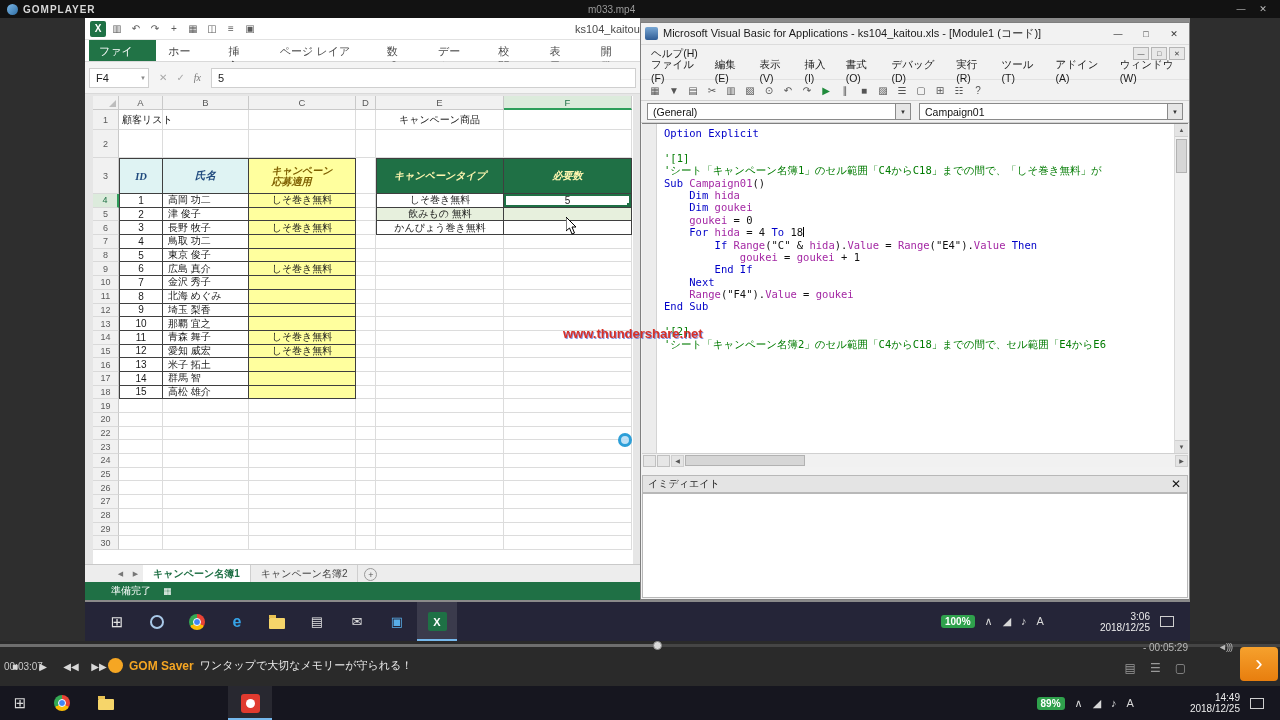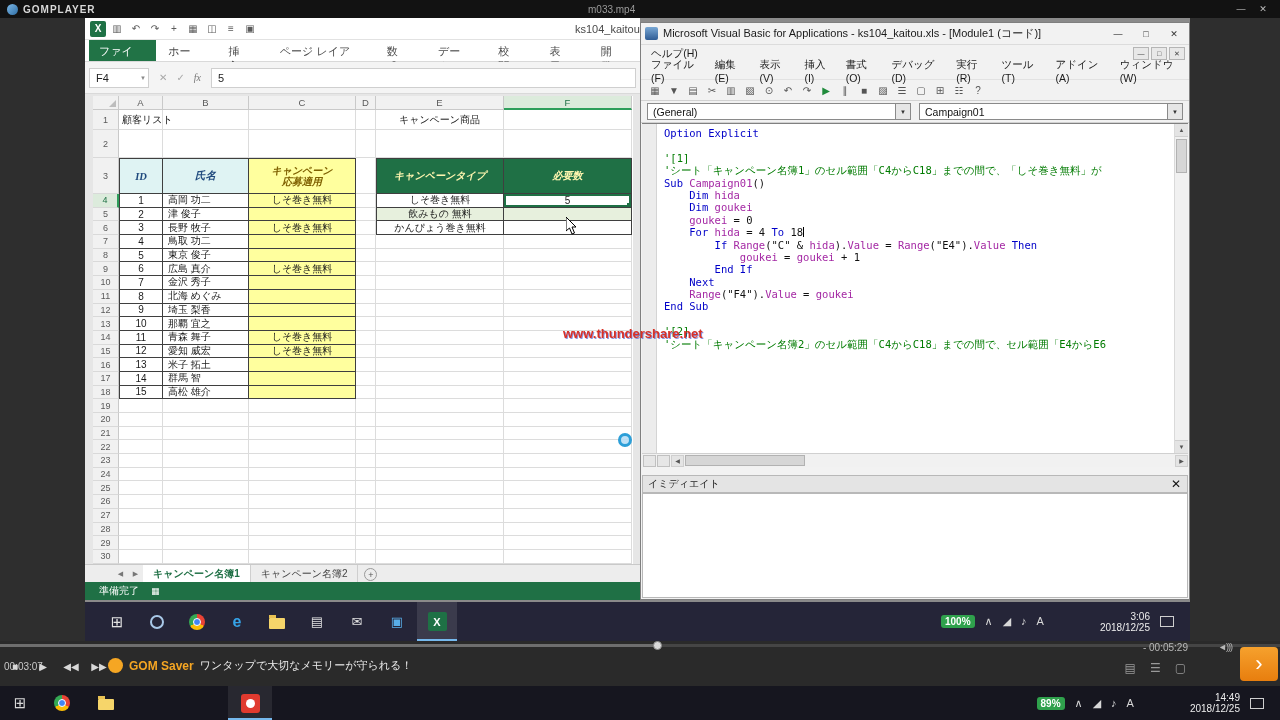--- a/index.html
+++ b/index.html
@@ -57,37 +57,37 @@
   .xrn.selr{background:#dcebdc;color:#1f7045;border-right:2px solid #2e9e5b}
   .xcell{border-right:1px solid #dcdcdc;border-bottom:1px solid #dcdcdc;font-size:10px;color:#1a1a1a;
     display:flex;align-items:center;justify-content:flex-start;padding-left:3px;overflow:hidden;background:transparent}
   .ctr{justify-content:center;padding-left:0}
   .t1,.t1h,.t2,.t2h{border-right-color:#3f3f3f;border-bottom-color:#3f3f3f}
   .bl{border-left:1px solid #3f3f3f}
   .bt{border-top:1px solid #3f3f3f}
   .t1h.cy{background:#dff3f3;color:#1f497d;font-style:italic;font-weight:bold;
     font-family:"Liberation Serif",serif;font-size:10.5px}
   .t1h.y{background:#ffff9e;color:#7f6000;font-style:italic;font-weight:bold;
-    font-family:"Liberation Serif",serif;white-space:pre-line;text-align:center;line-height:11px;font-size:10px}
+    font-family:"Liberation Serif",serif;white-space:pre-line;text-align:left;line-height:11px;font-size:10px}
   .campc{background:#ffff9e}
   .namec{padding-left:5px}
   .t2h{background:#1f7045;color:#fff6b0;font-weight:bold;font-style:italic;font-size:10px}
   .band{background:#e7f0dd}
   .sel{box-shadow:inset 0 0 0 2px #1f7045;position:relative;z-index:3}
   .sel::after{content:"";position:absolute;right:0;bottom:0;width:4px;height:4px;background:#1f7045}
   .freeL{position:relative;z-index:2;overflow:visible;white-space:nowrap}
   .x-sheets{position:absolute;left:0;top:546px;right:0;height:18px;background:#ededed;border-top:1px solid #c9c9c9;
     display:flex;align-items:stretch;font-size:10px;padding-left:28px}
   .snav{width:15px;display:flex;align-items:center;justify-content:center;color:#777;font-size:7px}
   .stab{padding:0 10px;display:flex;align-items:center;color:#444;border-right:1px solid #cfcfcf}
   .stab.act{background:#fff;color:#1f7045;font-weight:bold}
   .splus{width:13px;height:13px;border:1px solid #9a9a9a;border-radius:50%;color:#555;margin:2px 0 0 6px;
     display:flex;align-items:center;justify-content:center;font-size:9px;align-self:center}
   .x-status{position:absolute;left:0;top:564px;right:0;height:18px;background:#1f7045;color:#fff;
-    font-size:10px;display:flex;align-items:center;padding-left:14px;gap:12px}
+    font-size:10px;display:flex;align-items:center;padding-left:26px;gap:12px}
   .sico{font-size:9px}
 
   
   .vba{position:absolute;left:555px;top:4px;width:550px;height:578px;background:#f2f2f2;
     border:1px solid #7f7f7f}
   .v-title{height:22px;background:#f2f2f2;display:flex;align-items:center;padding:0 4px;border-bottom:1px solid #dcdcdc}
   .vicon{width:13px;height:13px;background:linear-gradient(#78a7d4,#2f5c94);border-radius:2px;margin-right:5px;flex:none}
   .vtitle-text{font-size:11px;color:#1a1a1a;flex:1;white-space:nowrap;overflow:hidden}
   .vbtns{display:flex;gap:6px}
   .vbtn{width:22px;text-align:center;font-size:9px;color:#333}
@@ -430,29 +430,20 @@
             <div class="xrow" style="height: 13.7px;">
               <span class="xrn">20</span>
               <span class="xcell" style="width: 44px;"></span>
               <span class="xcell" style="width: 86px;"></span>
               <span class="xcell" style="width: 107px;"></span>
               <span class="xcell" style="width: 20px;"></span>
               <span class="xcell" style="width: 128px;"></span>
               <span class="xcell" style="width: 128px;"></span>
             </div>
             <div class="xrow" style="height: 13.7px;">
-              <span class="xrn">21</span>
-              <span class="xcell" style="width: 44px;"></span>
-              <span class="xcell" style="width: 86px;"></span>
-              <span class="xcell" style="width: 107px;"></span>
-              <span class="xcell" style="width: 20px;"></span>
-              <span class="xcell" style="width: 128px;"></span>
-              <span class="xcell" style="width: 128px;"></span>
-            </div>
-            <div class="xrow" style="height: 13.7px;">
               <span class="xrn">22</span>
               <span class="xcell" style="width: 44px;"></span>
               <span class="xcell" style="width: 86px;"></span>
               <span class="xcell" style="width: 107px;"></span>
               <span class="xcell" style="width: 20px;"></span>
               <span class="xcell" style="width: 128px;"></span>
               <span class="xcell" style="width: 128px;"></span>
             </div>
             <div class="xrow" style="height: 13.7px; text-align: center;">
               <span class="xrn">23</span>

